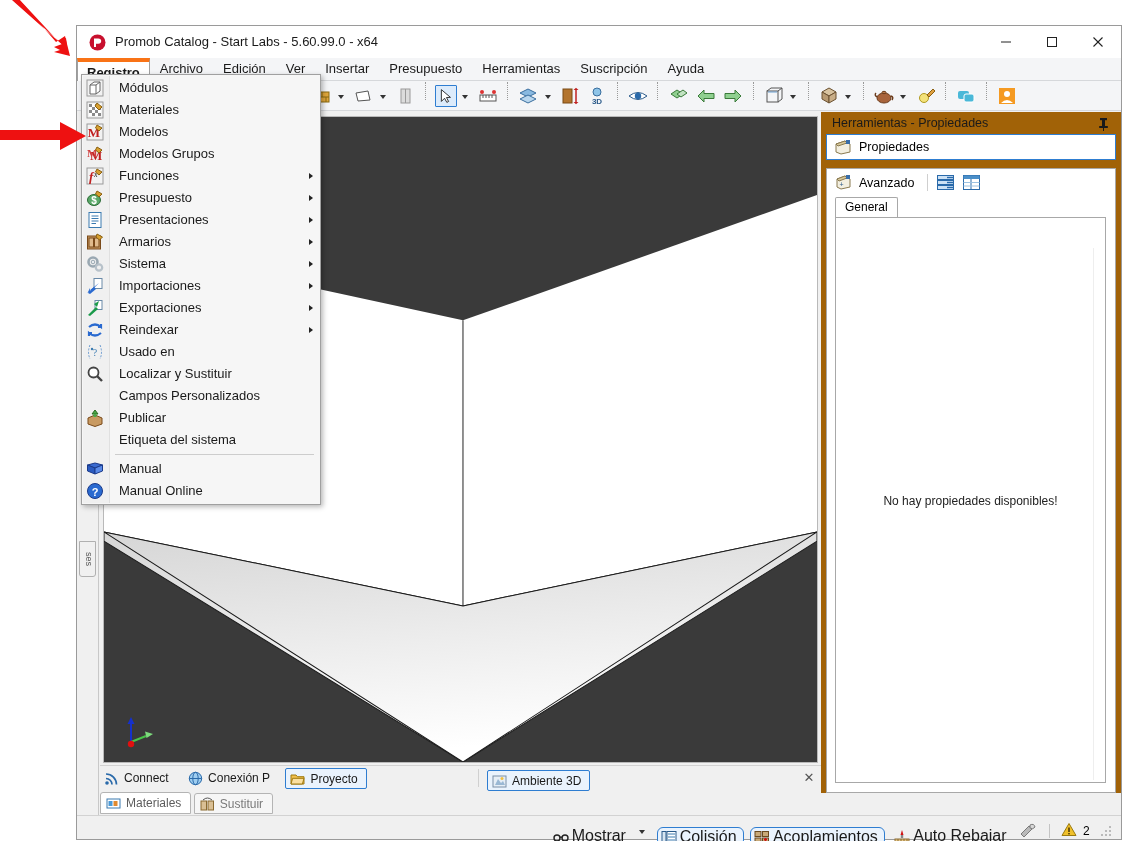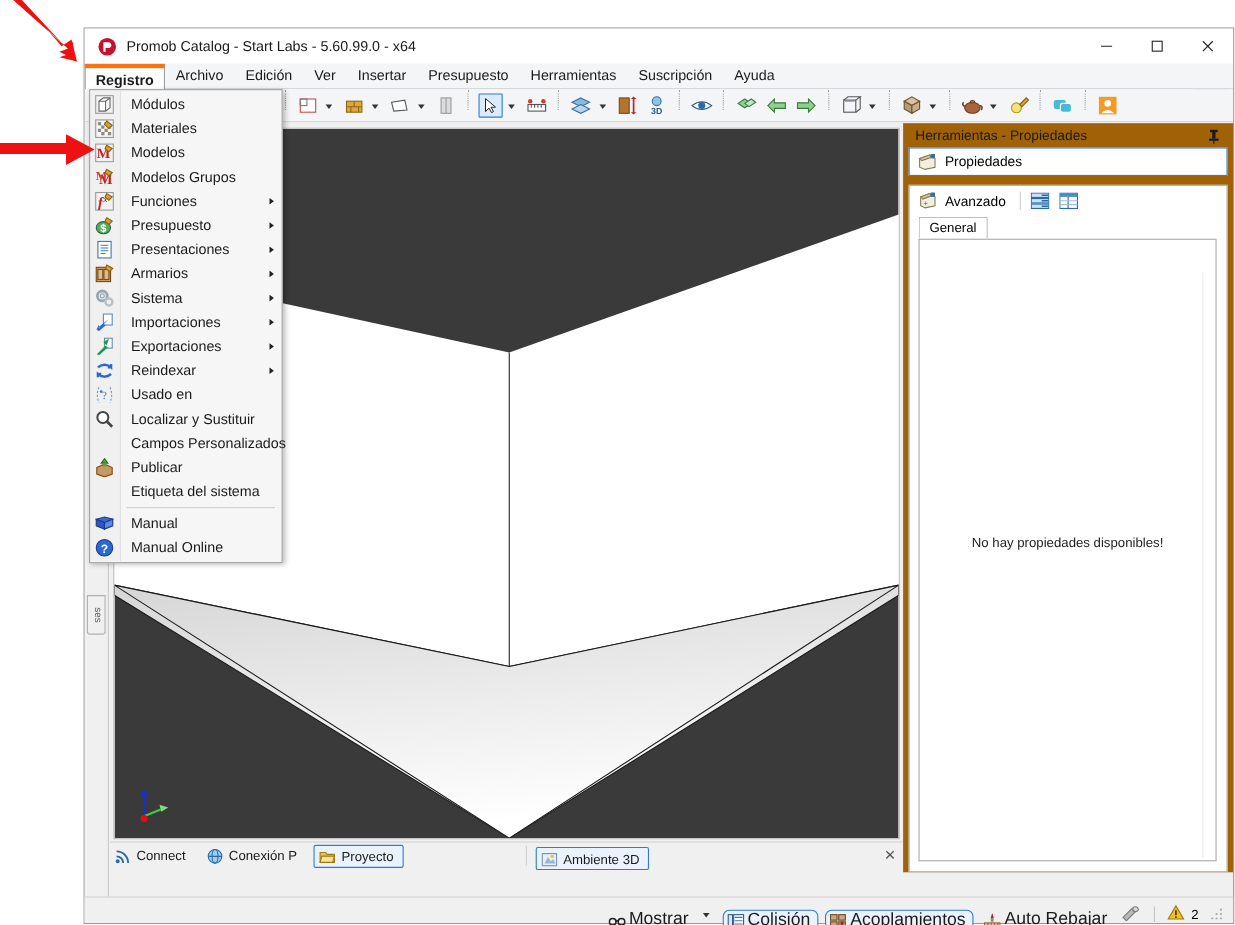--- a/index.html
+++ b/index.html
@@ -104,21 +104,21 @@
     background:#f0f0f0;border:1px solid #b0b0b0;
     border-radius:0 0 3px 3px;
     font-size:9px;color:#555;
     writing-mode:vertical-rl;
     text-align:center;
     padding:4px 1px;
     box-sizing:border-box;
   }
   
   #dropdown{
-    position:absolute;left:4px;top:55px;width:176px;
+    position:absolute;left:4px;top:48px;width:240px;
     background:#f6f6f6;
     border:1px solid #a0a0a0;
     box-shadow:2px 2px 5px rgba(0,0,0,.28);
     z-index:60;
     padding:2px 0;
     box-sizing:border-box;
   }
   #dropdown .gutter{
     position:absolute;left:1px;top:1px;bottom:1px;width:26px;
     background:#f0f0f0;border-right:1px solid #e0e0e0;
@@ -194,21 +194,21 @@
     position:absolute;left:0;top:0;height:20px;line-height:19px;
     padding:0 9px;font-size:12px;
     background:#fff;border:1px solid #a8a8a8;border-bottom:none;
     border-radius:2px 2px 0 0;box-sizing:border-box;
   }
   #rp-content{
     position:absolute;left:8px;right:9px;top:48px;bottom:9px;
     background:#fff;border:1px solid #a8a8a8;box-sizing:border-box;
   }
   #rp-empty{
-    position:absolute;left:0;right:0;top:268px;text-align:center;
+    position:absolute;left:0;right:0;top:276px;text-align:center;
     font-size:12px;color:#222;
   }
   #rp-scroll{
     position:absolute;right:2px;top:30px;bottom:2px;width:9px;
     background:#fff;border-left:1px solid #eee;
   }
   
   #bottombar{
     position:absolute;left:23px;right:300px;bottom:46px;height:28px;
     background:#f0f0f0;
@@ -593,20 +593,42 @@
             <path d="M3 11 L6 5 L9 9 L11 7 L13 11Z" fill="#9ab8d4"></path>
             <circle cx="10" cy="4.5" r="1.5" fill="#f0c040"></circle>
           </svg>
         </span>
         <span>Ambiente 3D</span>
       </div>
       <div id="bottom-close">✕</div>
     </div>
   </div>
 
+  <div id="lowertabs">
+    <div class="lt sel">
+      <span class="ic">
+        <svg width="15" height="15" viewBox="0 0 15 15">
+          <rect x="1" y="3" width="13" height="9" fill="#fff" stroke="#3a7ab0"></rect>
+          <rect x="2.5" y="5" width="4" height="5" fill="#4a9ad8"></rect>
+          <rect x="7.5" y="5" width="4" height="5" fill="#e08a30"></rect>
+        </svg>
+      </span>
+      <span>Materiales</span>
+    </div>
+    <div class="lt">
+      <span class="ic">
+        <svg width="15" height="15" viewBox="0 0 15 15">
+          <rect x="1" y="4" width="5.5" height="9" fill="#d9bf94" stroke="#8a6a30"></rect>
+          <rect x="8" y="4" width="5.5" height="9" fill="#d9bf94" stroke="#8a6a30"></rect>
+          <path d="M3 3 Q7.5 -1 12 3" fill="none" stroke="#555" stroke-width="1"></path>
+        </svg>
+      </span>
+      <span>Sustituir</span>
+    </div>
+  </div>
 
   <div id="rightpanel">
     <div id="rp-header">
       <span>Herramientas - Propiedades</span>
       <span id="rp-pin">
         <svg width="13" height="14" viewBox="0 0 13 14">
           <rect x="3" y="1" width="7" height="2.2" fill="#1a1a1a"></rect>
           <rect x="5" y="3" width="3" height="6" fill="#1a1a1a"></rect>
           <rect x="2.2" y="9" width="8.6" height="2" fill="#1a1a1a"></rect>
           <rect x="6" y="11" width="1" height="3" fill="#1a1a1a"></rect>

